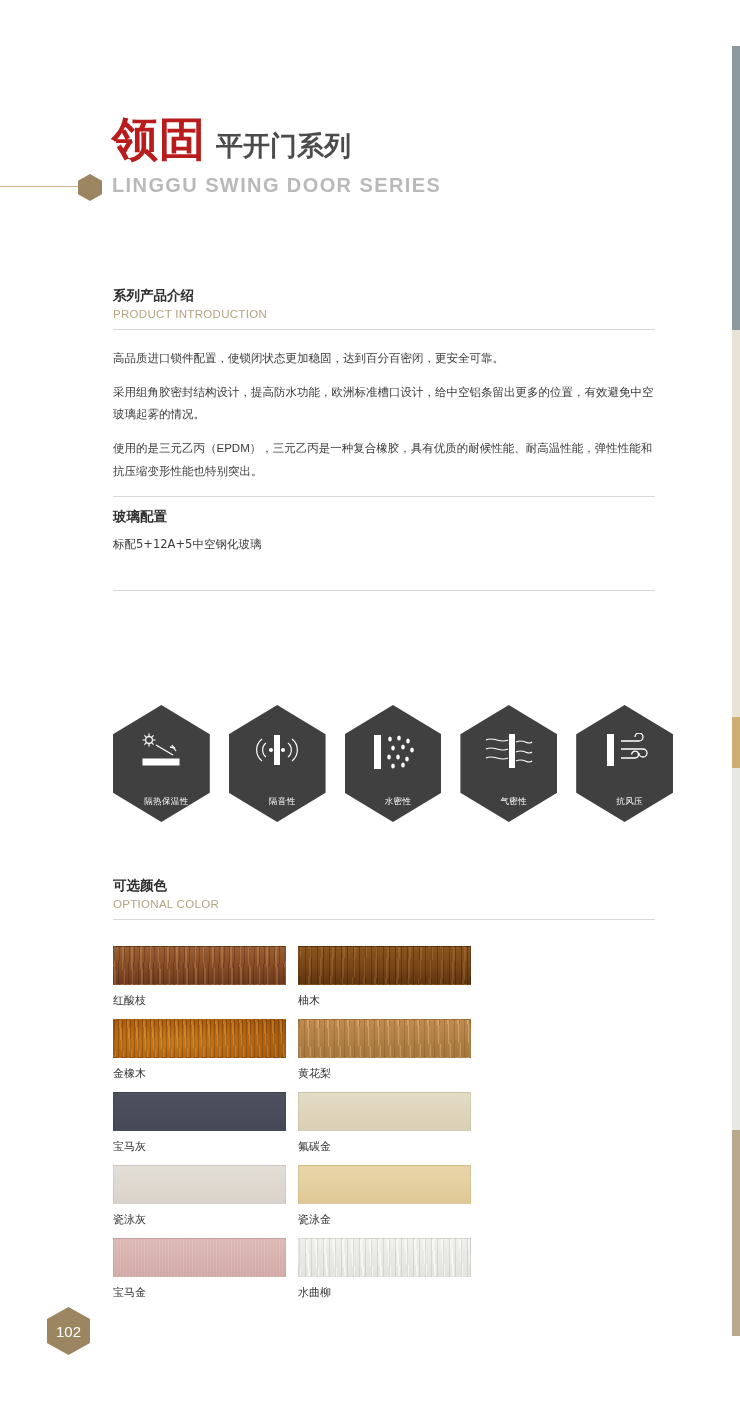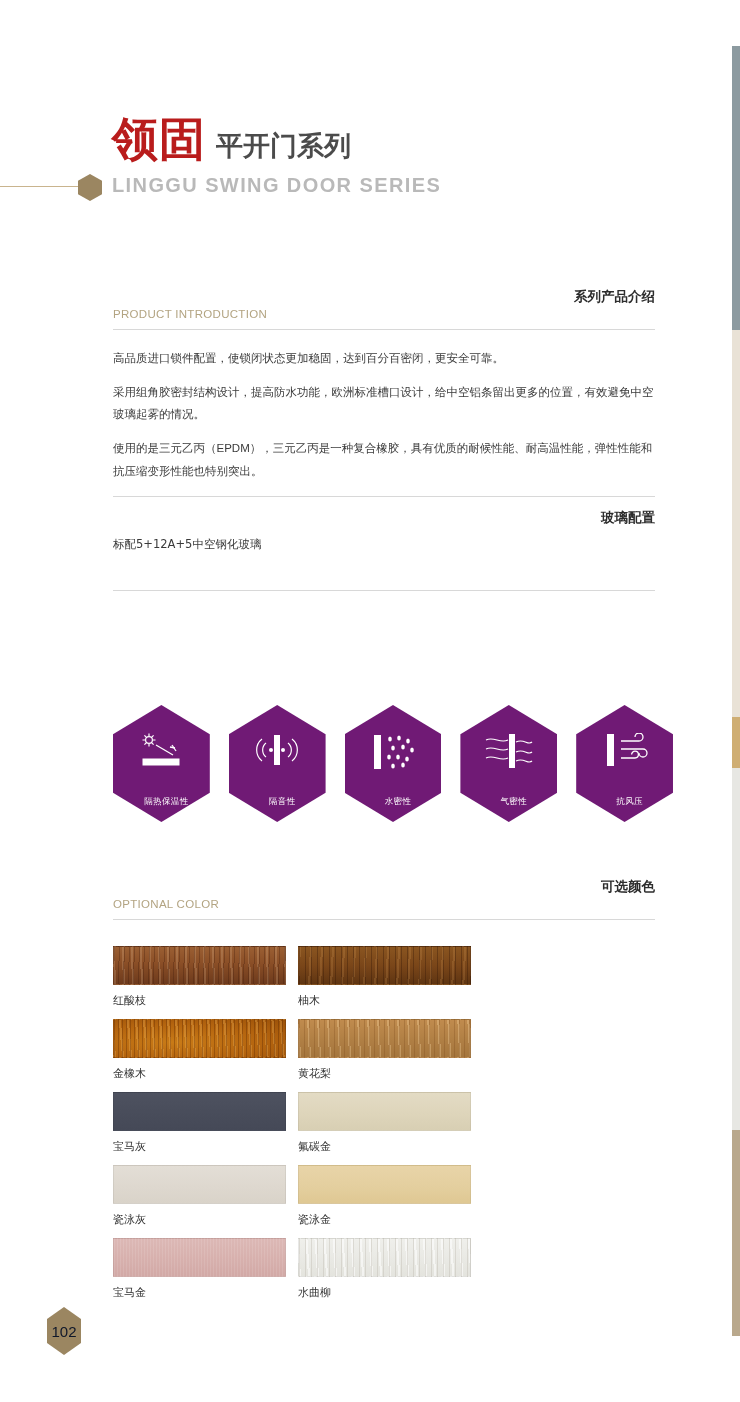--- a/index.html
+++ b/index.html
@@ -92,26 +92,25 @@
 
   
   .content {
     position: absolute;
     left: 113px;
     top: 288px;
     width: 542px;
   }
 
   .sec-title-cn {
-    font-family: Liberation Serif, serif;
+    font-family: Liberation Mono, monospace;
     font-size: 13.5px;
     font-weight: bold;
     color: #2d2d2d;
     line-height: 1.4;
-    text-align: right;
   }
   .sec-title-en {
     font-size: 11.5px;
     color: #b3a482;
     letter-spacing: 0.3px;
     margin-top: 1px;
   }
   .hr {
     border: 0;
     border-top: 1px solid #d8d8d8;
@@ -140,21 +139,21 @@
     position: absolute;
     left: 113px;
     top: 705px;
     width: 560px;
     display: flex;
     gap: 19px;
   }
   .hexagon {
     width: 113px;
     height: 117px;
-    background: #701a75;
+    background: #404040;
     clip-path: polygon(50% 0%, 100% 25%, 100% 75%, 50% 100%, 0% 75%, 0% 25%);
     position: relative;
     display: flex;
     flex-direction: column;
     align-items: center;
     justify-content: flex-end;
     padding-bottom: 14px;
     padding-left: 10px;
   }
   .hexagon .hex-icon {
@@ -243,28 +242,28 @@
       repeating-linear-gradient(90deg, rgba(190,185,175,0.40) 0px, rgba(190,185,175,0.40) 1px, rgba(0,0,0,0) 1px, rgba(0,0,0,0) 6px),
       repeating-linear-gradient(86deg, rgba(255,255,255,0.55) 0px, rgba(255,255,255,0.55) 2px, rgba(0,0,0,0) 2px, rgba(0,0,0,0) 9px),
       linear-gradient(180deg, #efefeb 0%, #e9e9e4 55%, #e4e4de 100%);
   }
 
   
   .page-num {
     position: absolute;
     left: 47px;
     top: 1307px;
-    width: 34px;
+    width: 43px;
     height: 48px;
     background: #9b8661;
     clip-path: polygon(50% 0%, 100% 25%, 100% 75%, 50% 100%, 0% 75%, 0% 25%);
     display: flex;
     align-items: center;
     justify-content: center;
-    color: #0f172a;
+    color: #ffffff;
     font-size: 15px;
   }
 </style>
 </head>
 <body>
 
 <div class="edge-strip"></div>
 
 <div class="header">
   <div class="header-rule"></div>

